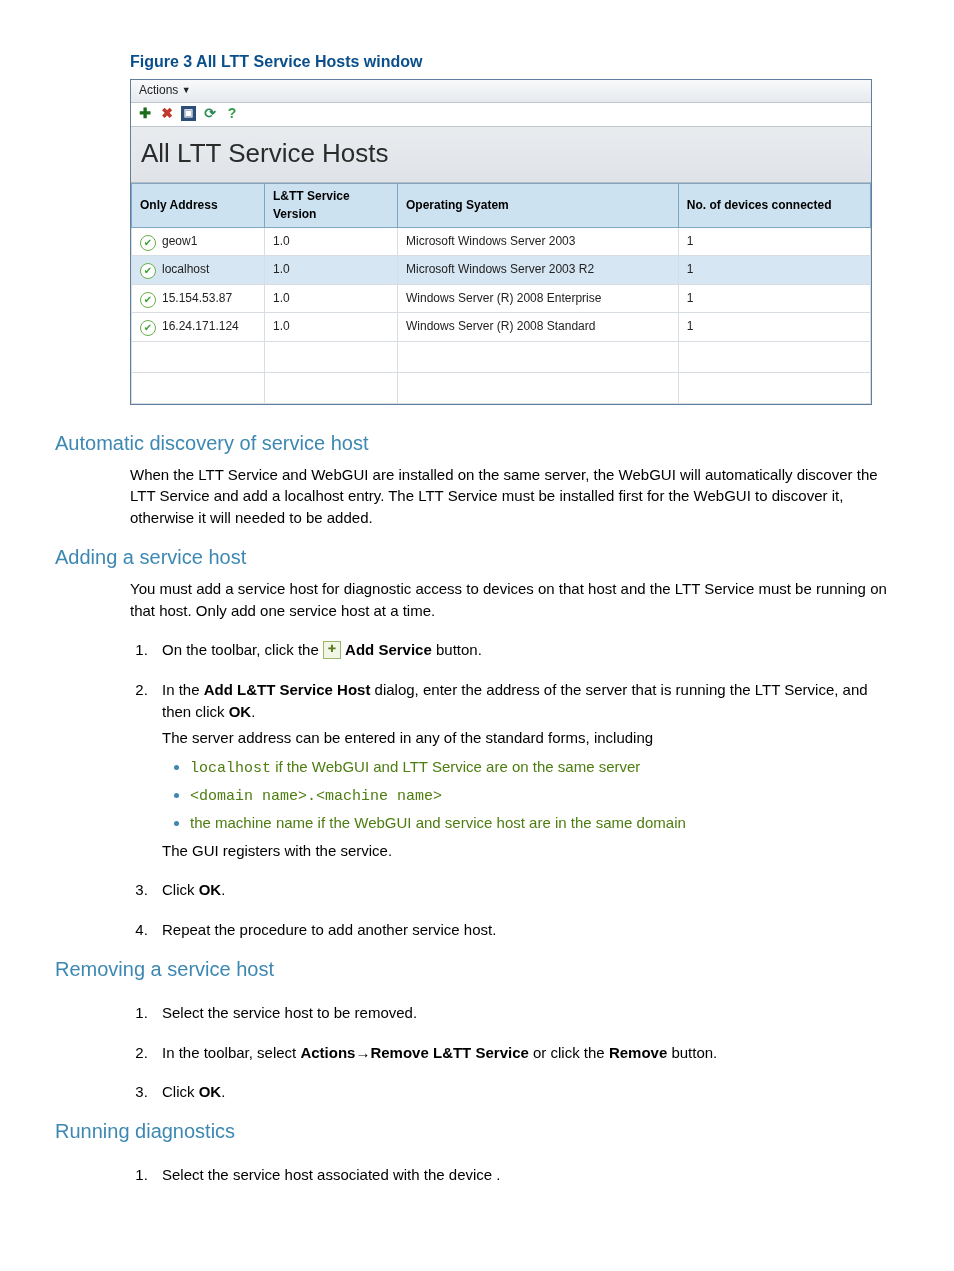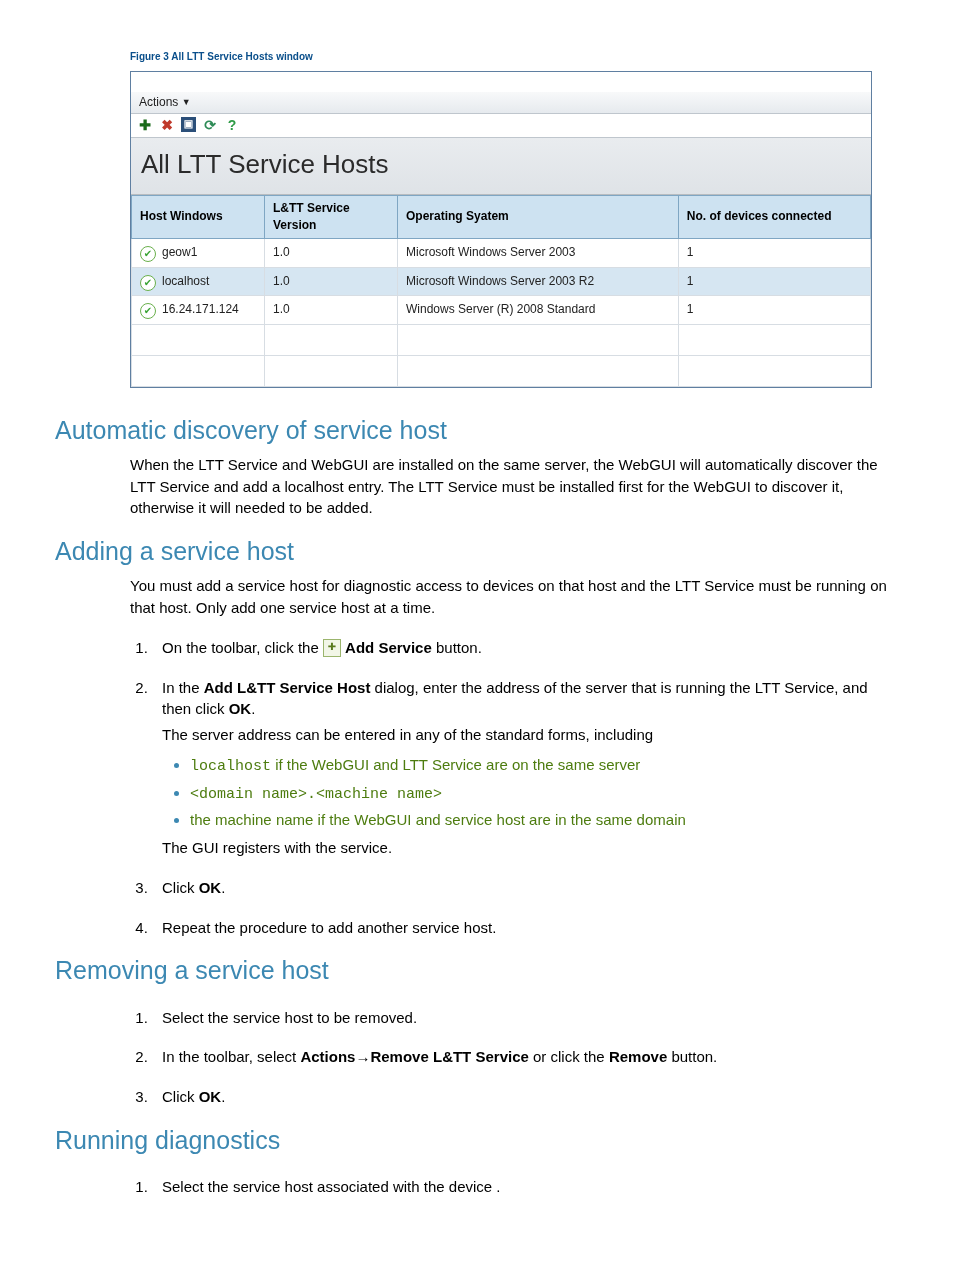--- a/index.html
+++ b/index.html
@@ -7,37 +7,36 @@
     margin: 0;
     padding: 50px 55px 40px 55px;
     width: 844px;
     font-size: 15px;
     line-height: 1.45;
     color: #000;
   }
   .figure-caption {
     color: #0a4f8b;
     font-weight: bold;
-    font-size: 10px;
+    font-size: 16px;
     margin: 0 0 6px 75px;
   }
   .screenshot {
     margin: 0 0 24px 75px;
     width: 740px;
     border: 1px solid #5f7fa1;
     background: #fff;
     font-size: 12px;
   }
   .menubar {
     background: linear-gradient(#f8f9fa,#e6eaee);
     border-bottom: 1px solid #bfc6cd;
     padding: 2px 8px;
     font-size: 12px;
     color: #222;
-    margin-top: 20px;
   }
   .menubar .caret {
     font-size: 9px;
     display: inline-block;
     position: relative;
     top: -1px;
   }
   .toolbar {
     padding: 3px 6px 4px 6px;
     border-bottom: 1px solid #bfc6cd;
@@ -107,21 +106,21 @@
     margin-right: 6px;
     position: relative;
     top: 1px;
   }
   .indent {
     margin-left: 75px;
   }
   h2.doc-h2 {
     font-family: Arial, Helvetica, sans-serif;
     font-weight: normal;
-    font-size: 25px;
+    font-size: 20px;
     color: #3c88b2;
     margin: 14px 0 6px 0;
   }
   p.body { margin: 4px 0 8px 0; }
   ol.steps {
     margin: 4px 0 8px 22px;
     padding-left: 0;
   }
   ol.steps > li {
     padding-left: 10px;
@@ -182,40 +181,46 @@
   <div class="section-title">All LTT Service Hosts</div>
   <table class="hostgrid">
     <colgroup>
         <col style="width:18%">
         <col style="width:18%">
         <col style="width:38%">
         <col style="width:26%">
       </colgroup>
     <thead>
       <tr>
-        <th>Host Windows</th>
+        <th>Only Address</th>
         <th>L&amp;TT Service Version</th>
         <th>Operating Syatem</th>
         <th>No. of devices connected</th>
       </tr>
     </thead>
     <tbody id="host-rows">
         <tr>
           <td><span class="status-dot">✔</span>geow1</td>
           <td>1.0</td>
           <td>Microsoft Windows Server 2003</td>
           <td>1</td>
         </tr>
         <tr class="selected">
           <td><span class="status-dot">✔</span>localhost</td>
           <td>1.0</td>
           <td>Microsoft Windows Server 2003 R2</td>
           <td>1</td>
         </tr>
         <tr>
+          <td><span class="status-dot">✔</span>15.154.53.87</td>
+          <td>1.0</td>
+          <td>Windows Server (R) 2008 Enterprise</td>
+          <td>1</td>
+        </tr>
+        <tr>
           <td><span class="status-dot">✔</span>16.24.171.124</td>
           <td>1.0</td>
           <td>Windows Server (R) 2008 Standard</td>
           <td>1</td>
         </tr>
         <tr class="empty">
           <td></td>
           <td></td>
           <td></td>
           <td></td>

